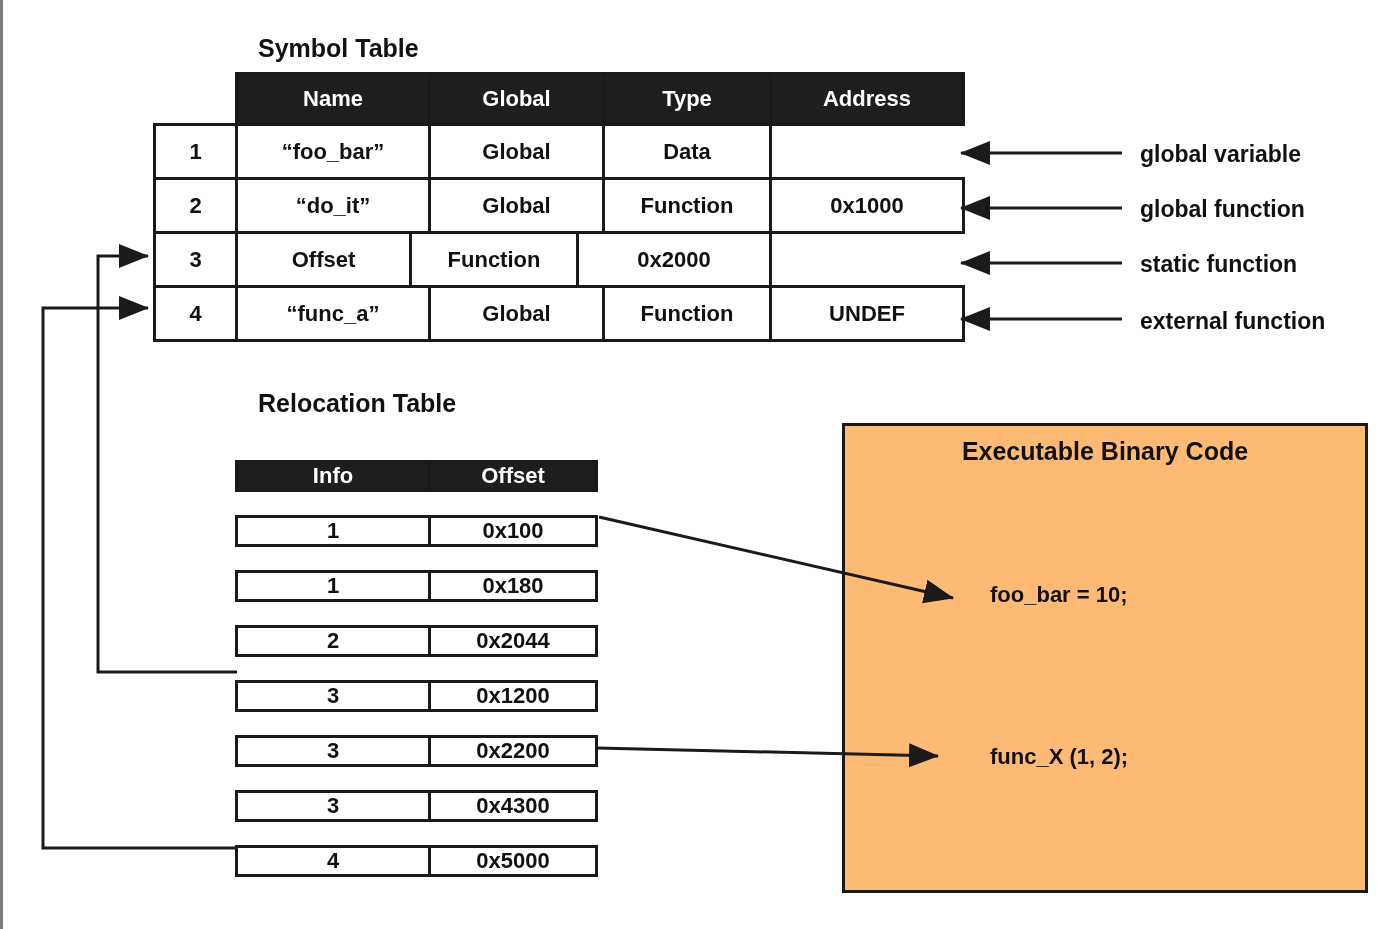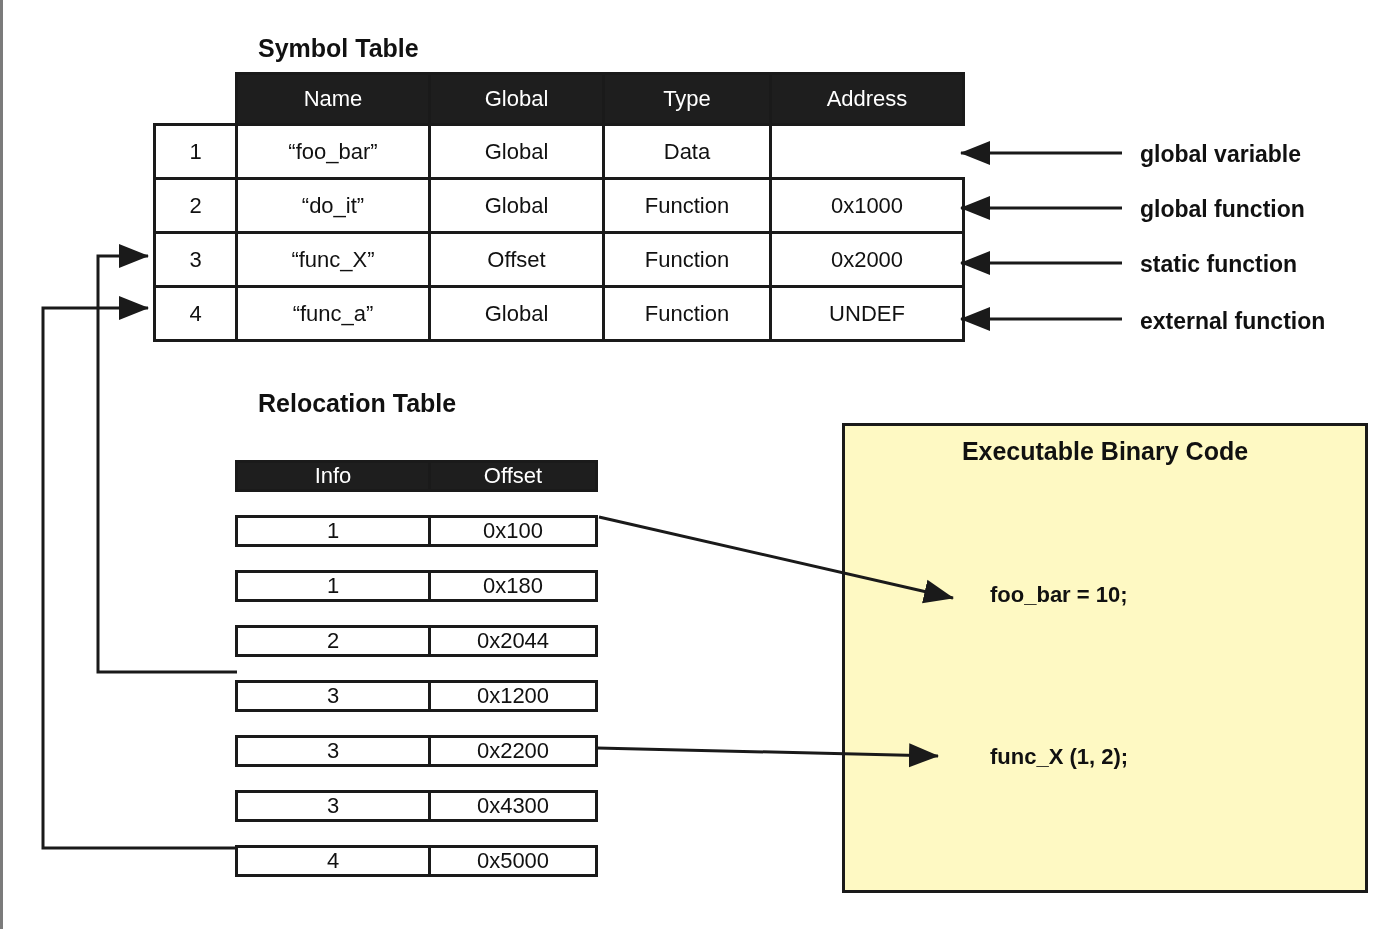--- a/index.html
+++ b/index.html
@@ -38,21 +38,21 @@
   .dtable { position: absolute; }
   .trow { display: flex; }
   .trow + .trow { margin-top: -3px; }
   .cell {
     box-sizing: border-box;
     border: 3px solid #1a1a1a;
     display: flex;
     align-items: center;
     justify-content: center;
     font-size: 22px;
-    font-weight: normal;
+    font-weight: bold;
     background: #ffffff;
     white-space: nowrap;
   }
   .trow .cell + .cell { margin-left: -3px; }
   .th {
     background: #1e1e1e;
     color: #ffffff;
   }
   .spacer {
     box-sizing: border-box;
@@ -93,21 +93,21 @@
   .ann-4 { top: 308px; }
 
   
   .binary-box {
     position: absolute;
     left: 842px;
     top: 423px;
     width: 526px;
     height: 470px;
     box-sizing: border-box;
-    background: #fef9c3;
+    background: #fdba74;
     border: 3px solid #1a1a1a;
   }
   .binary-title {
     margin-top: 11px;
     text-align: center;
     font-size: 25px;
     font-weight: bold;
   }
   .code-line {
     position: absolute;
@@ -153,21 +153,20 @@
     </div>
     <div class="trow">
       <div class="cell w-num">2</div>
       <div class="cell w-name">“do_it”</div>
       <div class="cell w-bind">Global</div>
       <div class="cell w-type">Function</div>
       <div class="cell w-addr">0x1000</div>
     </div>
     <div class="trow">
       <div class="cell w-num">3</div>
-      <div class="cell w-name">“func_X”</div>
       <div class="cell w-bind">Offset</div>
       <div class="cell w-type">Function</div>
       <div class="cell w-addr">0x2000</div>
     </div>
     <div class="trow">
       <div class="cell w-num">4</div>
       <div class="cell w-name">“func_a”</div>
       <div class="cell w-bind">Global</div>
       <div class="cell w-type">Function</div>
       <div class="cell w-addr">UNDEF</div>

